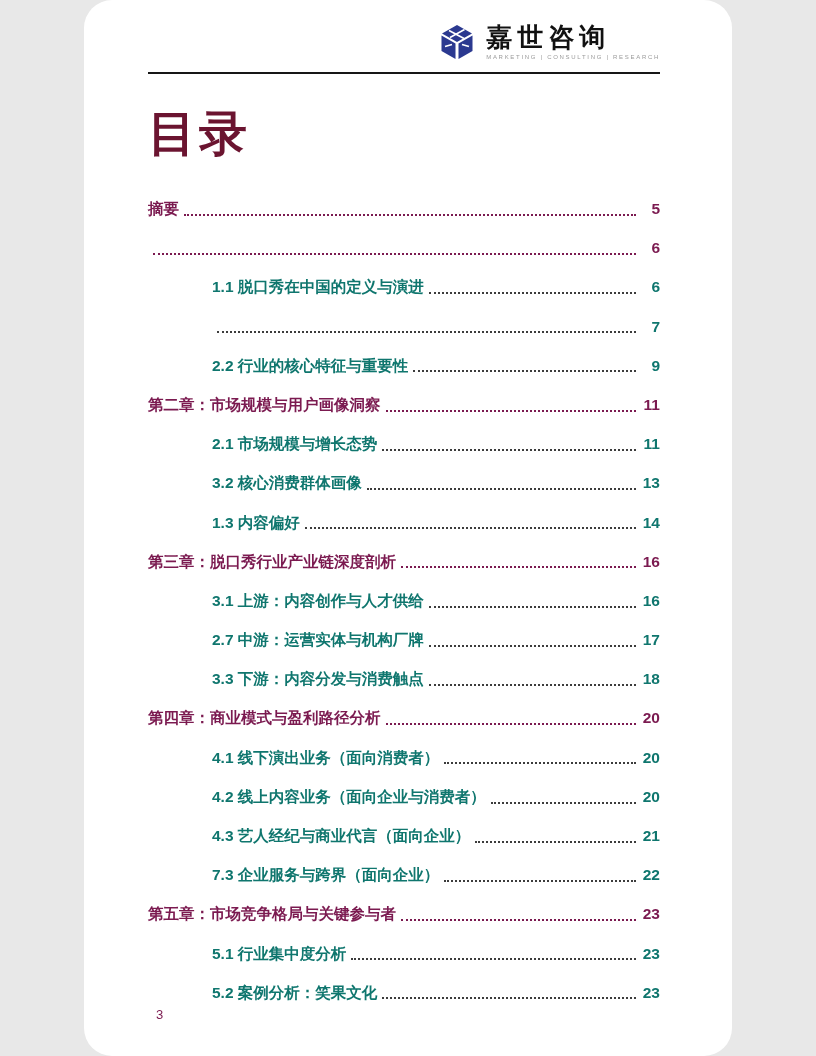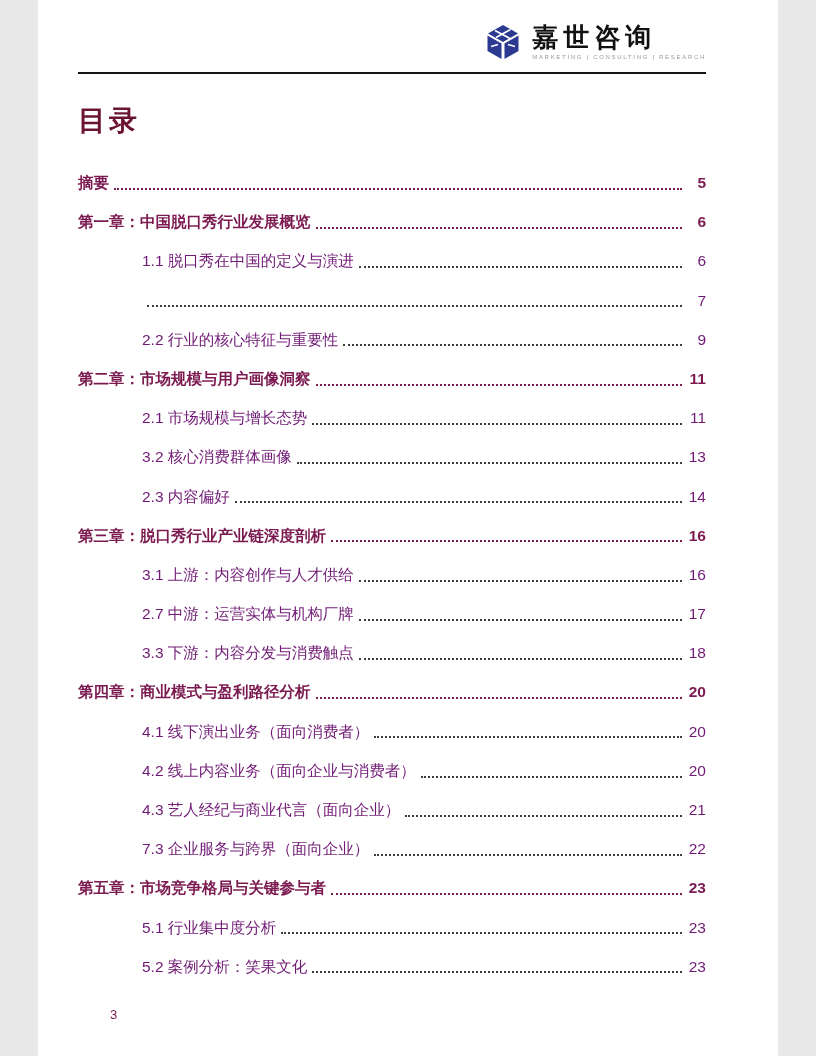--- a/index.html
+++ b/index.html
@@ -1,24 +1,25 @@
 <!DOCTYPE html>
 <html style="--accent: #7b1a50; --title-color: #6b1430; --logo-blue: #2b3990;"><head>
 <meta charset="utf-8">
 <style>
   * { box-sizing: border-box; }
   html, body { margin: 0; padding: 0; background: #e8e8e8; }
   .page {
-    width: 740px; height: 1056px;
+    width: 648px; height: 1056px;
     margin: 0 auto;
     background: #ffffff;
     position: relative;
-    padding: 22px 72px 0 40px;
+    padding: 22px 72px 0 64px;
     font-family: "Liberation Sans", "DejaVu Sans", sans-serif;
     overflow: hidden;
+    border-radius: 28px;
   }
 
   
   .header {
     display: flex;
     justify-content: flex-end;
     align-items: center;
     padding-bottom: 10px;
     border-bottom: 2px solid #161616;
   }
@@ -30,35 +31,36 @@
     font-size: 26px; font-weight: bold; color: #111;
     letter-spacing: 5px; line-height: 1.05; white-space: nowrap;
   }
   .brand-tagline {
     font-size: 6px; color: #9a9a9a; letter-spacing: 1.7px;
     margin-top: 3px; white-space: nowrap;
   }
 
   
   .page-title {
-    font-size: 28px; font-weight: bold;
+    font-size: 48px; font-weight: bold;
     color: var(--title-color, #6b1430);
     margin: 28px 0 32px 0;
     letter-spacing: 3px;
   }
 
   
   .toc-list { }
   .toc-row {
     display: flex;
     align-items: flex-end;
     margin-bottom: 17.5px;
     font-size: 15.5px;
     line-height: 1.4;
-    color: #701a75;
+    color: #0f766e;
+    font-weight: bold;
   }
   .toc-row .label { white-space: nowrap; }
   .toc-row .leader {
     flex: 1 1 auto;
     border-bottom: 2px dotted #3c3c3c;
     margin: 0 4px 0 5px;
     transform: translateY(-4px);
     min-width: 20px;
   }
   .toc-row .page-num { min-width: 20px; text-align: right; white-space: nowrap; }
@@ -108,21 +110,20 @@
 
   <h1 class="page-title">目录</h1>
 
   <div class="toc-list">
       <div class="toc-row chapter">
     <span class="label">摘要</span>
     <span class="leader"></span>
     <span class="page-num">5</span>
   </div>
       <div class="toc-row chapter">
-    <span class="label">第一章：中国脱口秀行业发展概览</span>
     <span class="leader"></span>
     <span class="page-num">6</span>
   </div>
       <div class="toc-row section">
     <span class="label">1.1 脱口秀在中国的定义与演进</span>
     <span class="leader"></span>
     <span class="page-num">6</span>
   </div>
       <div class="toc-row section">
     <span class="leader"></span>
@@ -142,21 +143,21 @@
     <span class="label">2.1 市场规模与增长态势</span>
     <span class="leader"></span>
     <span class="page-num">11</span>
   </div>
       <div class="toc-row section">
     <span class="label">3.2 核心消费群体画像</span>
     <span class="leader"></span>
     <span class="page-num">13</span>
   </div>
       <div class="toc-row section">
-    <span class="label">2.3 内容偏好</span>
+    <span class="label">1.3 内容偏好</span>
     <span class="leader"></span>
     <span class="page-num">14</span>
   </div>
       <div class="toc-row chapter">
     <span class="label">第三章：脱口秀行业产业链深度剖析</span>
     <span class="leader"></span>
     <span class="page-num">16</span>
   </div>
       <div class="toc-row section">
     <span class="label">3.1 上游：内容创作与人才供给</span>

